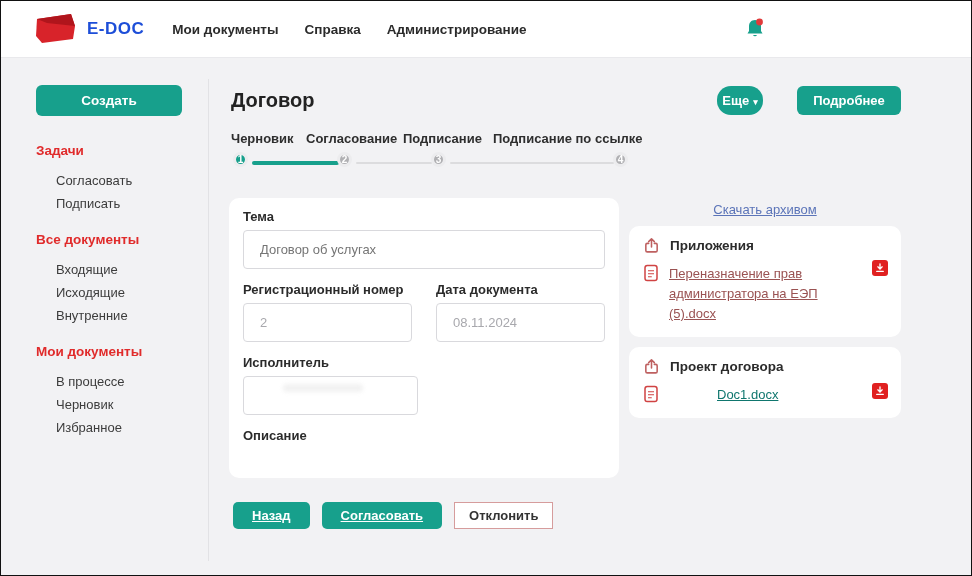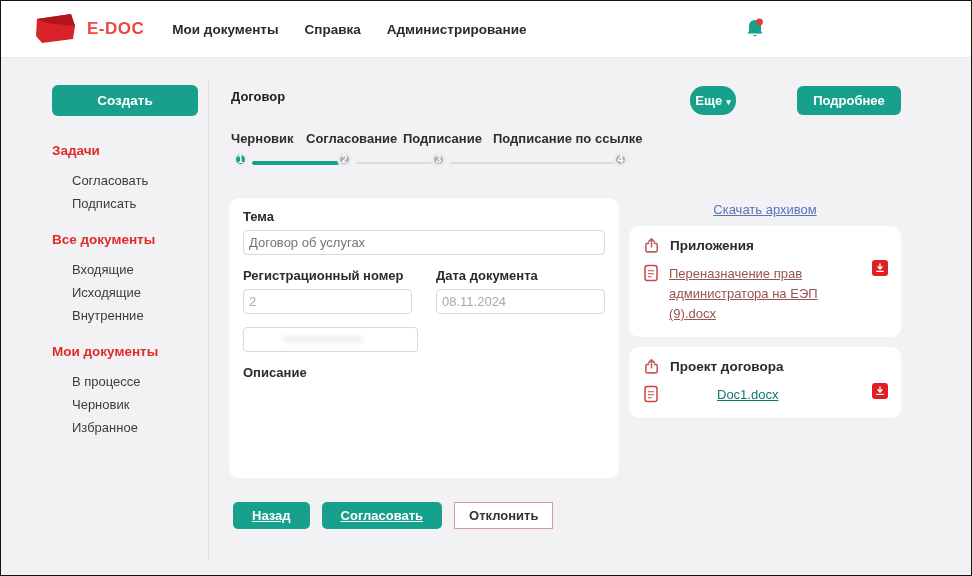--- a/index.html
+++ b/index.html
@@ -10,45 +10,45 @@
     border: 1px solid #111; background: #f2f2f4; overflow: hidden;
   }
 
   
   .header {
     position: absolute; top: 0; left: 0; right: 0; height: 57px;
     background: #ffffff; border-bottom: 1px solid #e9e9ec;
     display: flex; align-items: center;
   }
   .logo { display: flex; align-items: center; gap: 8px; margin-left: 32px; }
-  .logo-text { color: #ef4444; font-weight: 800; font-size: 17px; letter-spacing: .5px; }
+  .logo-text { color: #1d4ed8; font-weight: 800; font-size: 17px; letter-spacing: .5px; }
   .top-nav { display: flex; gap: 26px; margin-left: 28px; }
   .top-nav .nav-item { font-size: 13.5px; font-weight: 700; color: #2b2b2b; cursor: pointer; }
   .bell-wrap { position: absolute; left: 744px; top: 16px; width: 20px; height: 24px; cursor: pointer; }
 
   
-  .sidebar { position: absolute; left: 16px; top: 57px; width: 207px; bottom: 0; padding-left: 24px; }
+  .sidebar { position: absolute; left: 0; top: 57px; width: 207px; bottom: 0; padding-left: 24px; }
   .v-divider { position: absolute; left: 207px; top: 78px; bottom: 14px; width: 1px; background: #e2e2e5; }
   .create-btn {
     position: absolute; left: 35px; top: 27px; width: 146px; height: 31px;
     background: #17A08C; color: #fff; font-weight: 700; font-size: 13.5px;
     border: none; border-radius: 6px; cursor: pointer; font-family: inherit;
   }
   .side-groups { position: absolute; left: 35px; top: 85px; width: 165px; }
   .side-group { margin-bottom: 17px; }
   .side-group-title { color: #E02B2B; font-weight: 700; font-size: 13.5px; margin-bottom: 11px; }
   .side-item { font-size: 13px; color: #3c3c3c; padding-left: 20px; height: 23px; line-height: 23px; cursor: pointer; }
 
   
-  .page-title { position: absolute; left: 230px; top: 88px; font-size: 13px; font-weight: 700; color: #222; }
+  .page-title { position: absolute; left: 230px; top: 88px; font-size: 20px; font-weight: 700; color: #222; }
   .btn-teal {
     background: #17A08C; color: #fff; border: none; border-radius: 6px;
     font-weight: 700; font-size: 13px; cursor: pointer; font-family: inherit;
   }
-  .more-btn { position: absolute; left: 689px; top: 85px; width: 46px; height: 29px; border-radius: 14px; }
+  .more-btn { position: absolute; left: 716px; top: 85px; width: 46px; height: 29px; border-radius: 14px; }
   .more-btn .caret { font-size: 9px; margin-left: 4px; }
   .details-btn { position: absolute; left: 796px; top: 85px; width: 104px; height: 29px; }
 
   
   .step-labels { position: absolute; top: 130px; left: 0; height: 16px; }
   .step-label { position: absolute; top: 0; font-size: 13px; font-weight: 700; color: #2e2e2e; white-space: nowrap; }
   .sl-0 { left: 230px; } .sl-1 { left: 305px; } .sl-2 { left: 402px; } .sl-3 { left: 492px; }
   .step-track { position: absolute; left: 230px; top: 151px; width: 410px; height: 22px; }
   .step-circle {
     position: absolute; top: 0; width: 15px; height: 15px; border-radius: 50%;
@@ -64,22 +64,22 @@
   .line-2 { left: 219px; top: 9.5px; width: 164px; height: 2px; background: #dcdcde; }
 
   
   .form-card {
     position: absolute; left: 228px; top: 197px; width: 390px; height: 280px;
     background: #fff; border-radius: 10px; padding: 11px 14px 0 14px;
   }
   .field { margin-bottom: 13px; }
   .field label { display: block; font-size: 13px; font-weight: 700; color: #2b2b2b; margin-bottom: 6px; }
   .field input {
-    width: 100%; height: 25px; border: 1px solid #d9d9dd; border-radius: 4px;
-    padding: 0 5px; font-size: 13px; color: #a8a8ad; font-family: inherit;
+    width: 100%; height: 39px; border: 1px solid #d9d9dd; border-radius: 4px;
+    padding: 0 16px; font-size: 13px; color: #a8a8ad; font-family: inherit;
     background: #fff; outline: none;
   }
   .two-col { display: flex; gap: 24px; }
   .two-col .field { flex: 1; }
   .half { width: 175px !important; }
   .exec-wrap { position: relative; width: 175px; }
   .redacted { position: absolute; left: 40px; top: 8px; width: 80px; height: 8px;
     background: #d9d9d9; opacity: .35; filter: blur(2px); border-radius: 3px; pointer-events: none; }
 
   
@@ -192,20 +192,21 @@
       <div class="field">
         <label>Регистрационный номер</label>
         <input type="text" value="2" style="">
       </div>
       <div class="field">
         <label>Дата документа</label>
         <input type="text" value="08.11.2024" style="">
       </div>
     </div>
     <div class="field">
+      <label>Исполнитель</label>
       <div class="exec-wrap">
         <input type="text" class="half" value="" style="">
         <span class="redacted"></span>
       </div>
     </div>
     <div class="field">
       <label>Описание</label>
     </div>
   </div>
 
@@ -224,21 +225,21 @@
         </span>
         <span class="attach-title">Приложения</span>
       </div>
       <div class="file-row">
         <span>
           <svg width="16" height="18" viewBox="0 0 20 24" fill="none" stroke="#D04343" stroke-width="2" stroke-linejoin="round">
             <rect x="2" y="2" width="16" height="20" rx="3"></rect>
             <path d="M6 9 h8 M6 13 h8 M6 17 h5" stroke-width="1.6"></path>
           </svg>
         </span>
-        <a class="file-link maroon">Переназначение прав администратора на ЕЭП (9).docx</a>
+        <a class="file-link maroon">Переназначение прав администратора на ЕЭП (5).docx</a>
       </div>
       <button class="dl-btn dl-btn-1">
         <svg width="10" height="10" viewBox="0 0 12 12">
           <path d="M6 1 V7 M3.4 4.6 L6 7.2 L8.6 4.6" stroke="#fff" stroke-width="1.6" fill="none" stroke-linecap="round"></path>
           <path d="M2 10 h8" stroke="#fff" stroke-width="1.6" stroke-linecap="round"></path>
         </svg>
       </button>
     </div>
 
     <div class="attach-card" style="margin-top:10px;text-align:right;">

